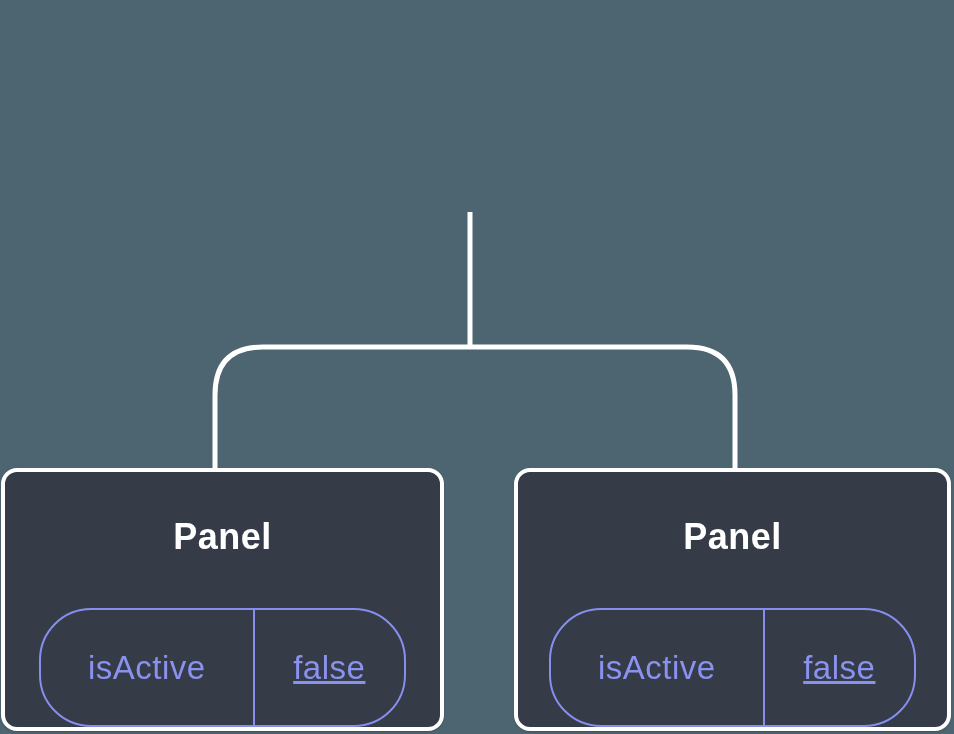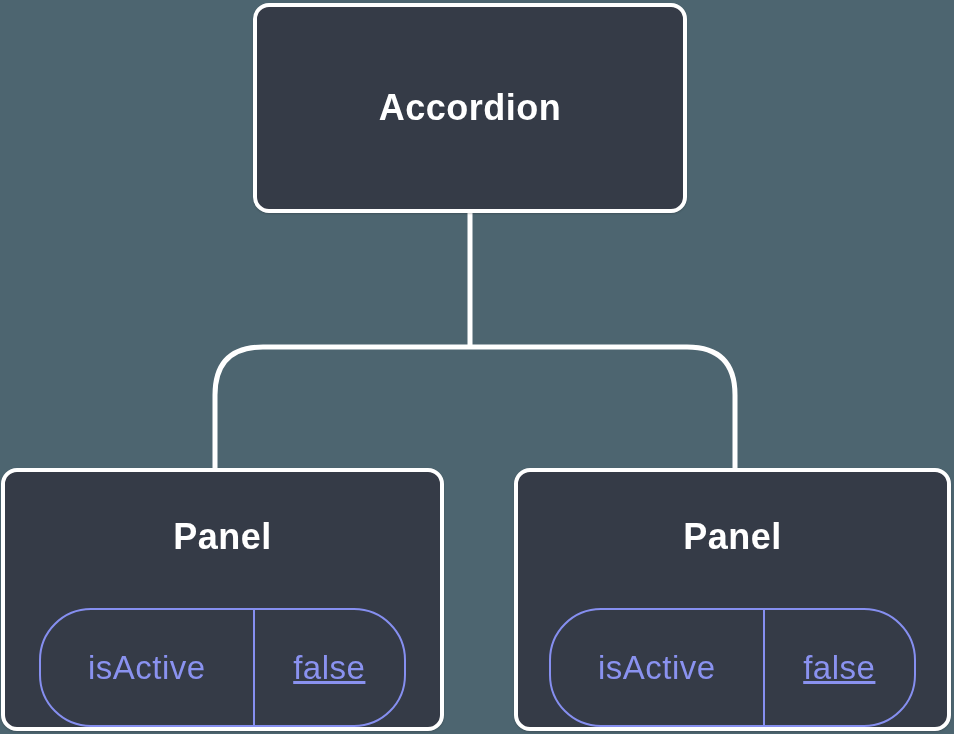--- a/index.html
+++ b/index.html
@@ -100,23 +100,20 @@
 </head>
 <body>
 
 <div class="canvas">
 
   <svg class="connectors" viewBox="0 0 954 734" xmlns="http://www.w3.org/2000/svg">
     <path d="M470 212 V347" fill="none" stroke="#FFFFFF" stroke-width="5"></path>
     <path d="M215 470 V395 Q215 347 263 347 H687 Q735 347 735 395 V470" fill="none" stroke="#FFFFFF" stroke-width="5"></path>
   </svg>
 
-  <div class="node node-root">
-    <div class="node-label">Accordion</div>
-  </div>
 
   <div class="node node-panel node-panel-left">
     <div class="node-label panel-title">Panel</div>
     <div class="pill">
       <div class="pill-cell pill-key">isActive</div>
       <div class="pill-cell pill-value">false</div>
     </div>
   </div>
 
   <div class="node node-panel node-panel-right">

